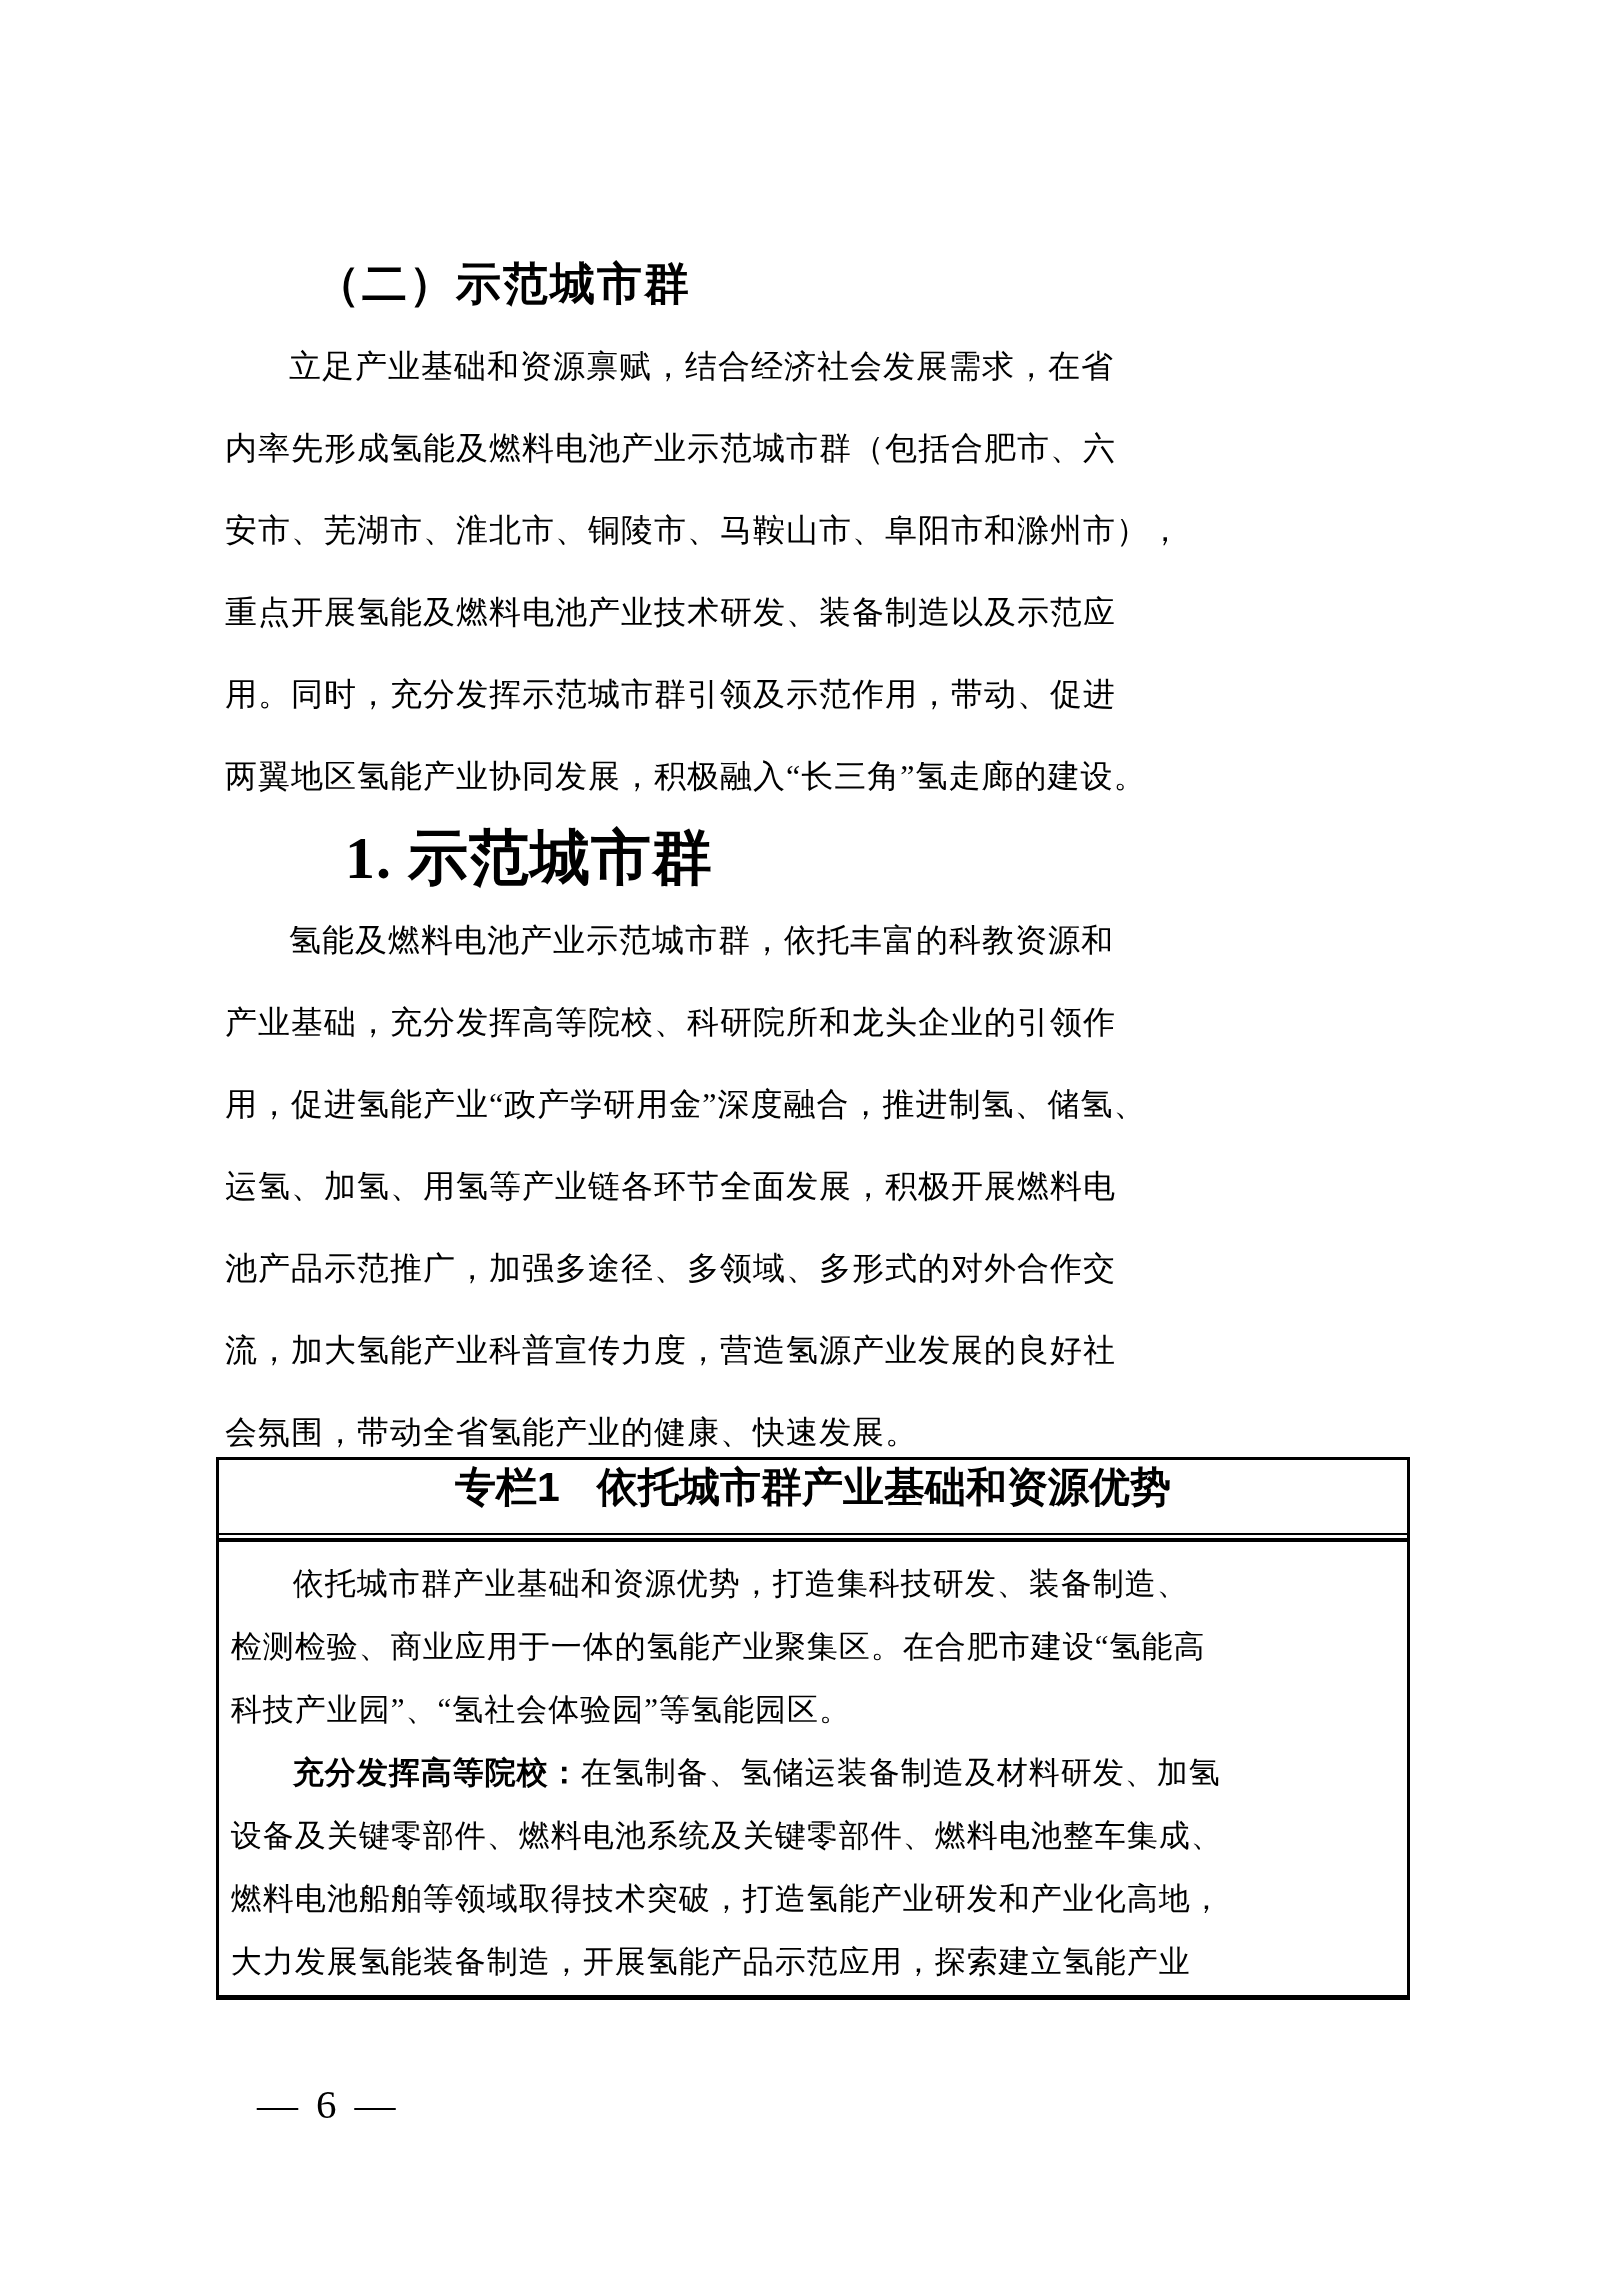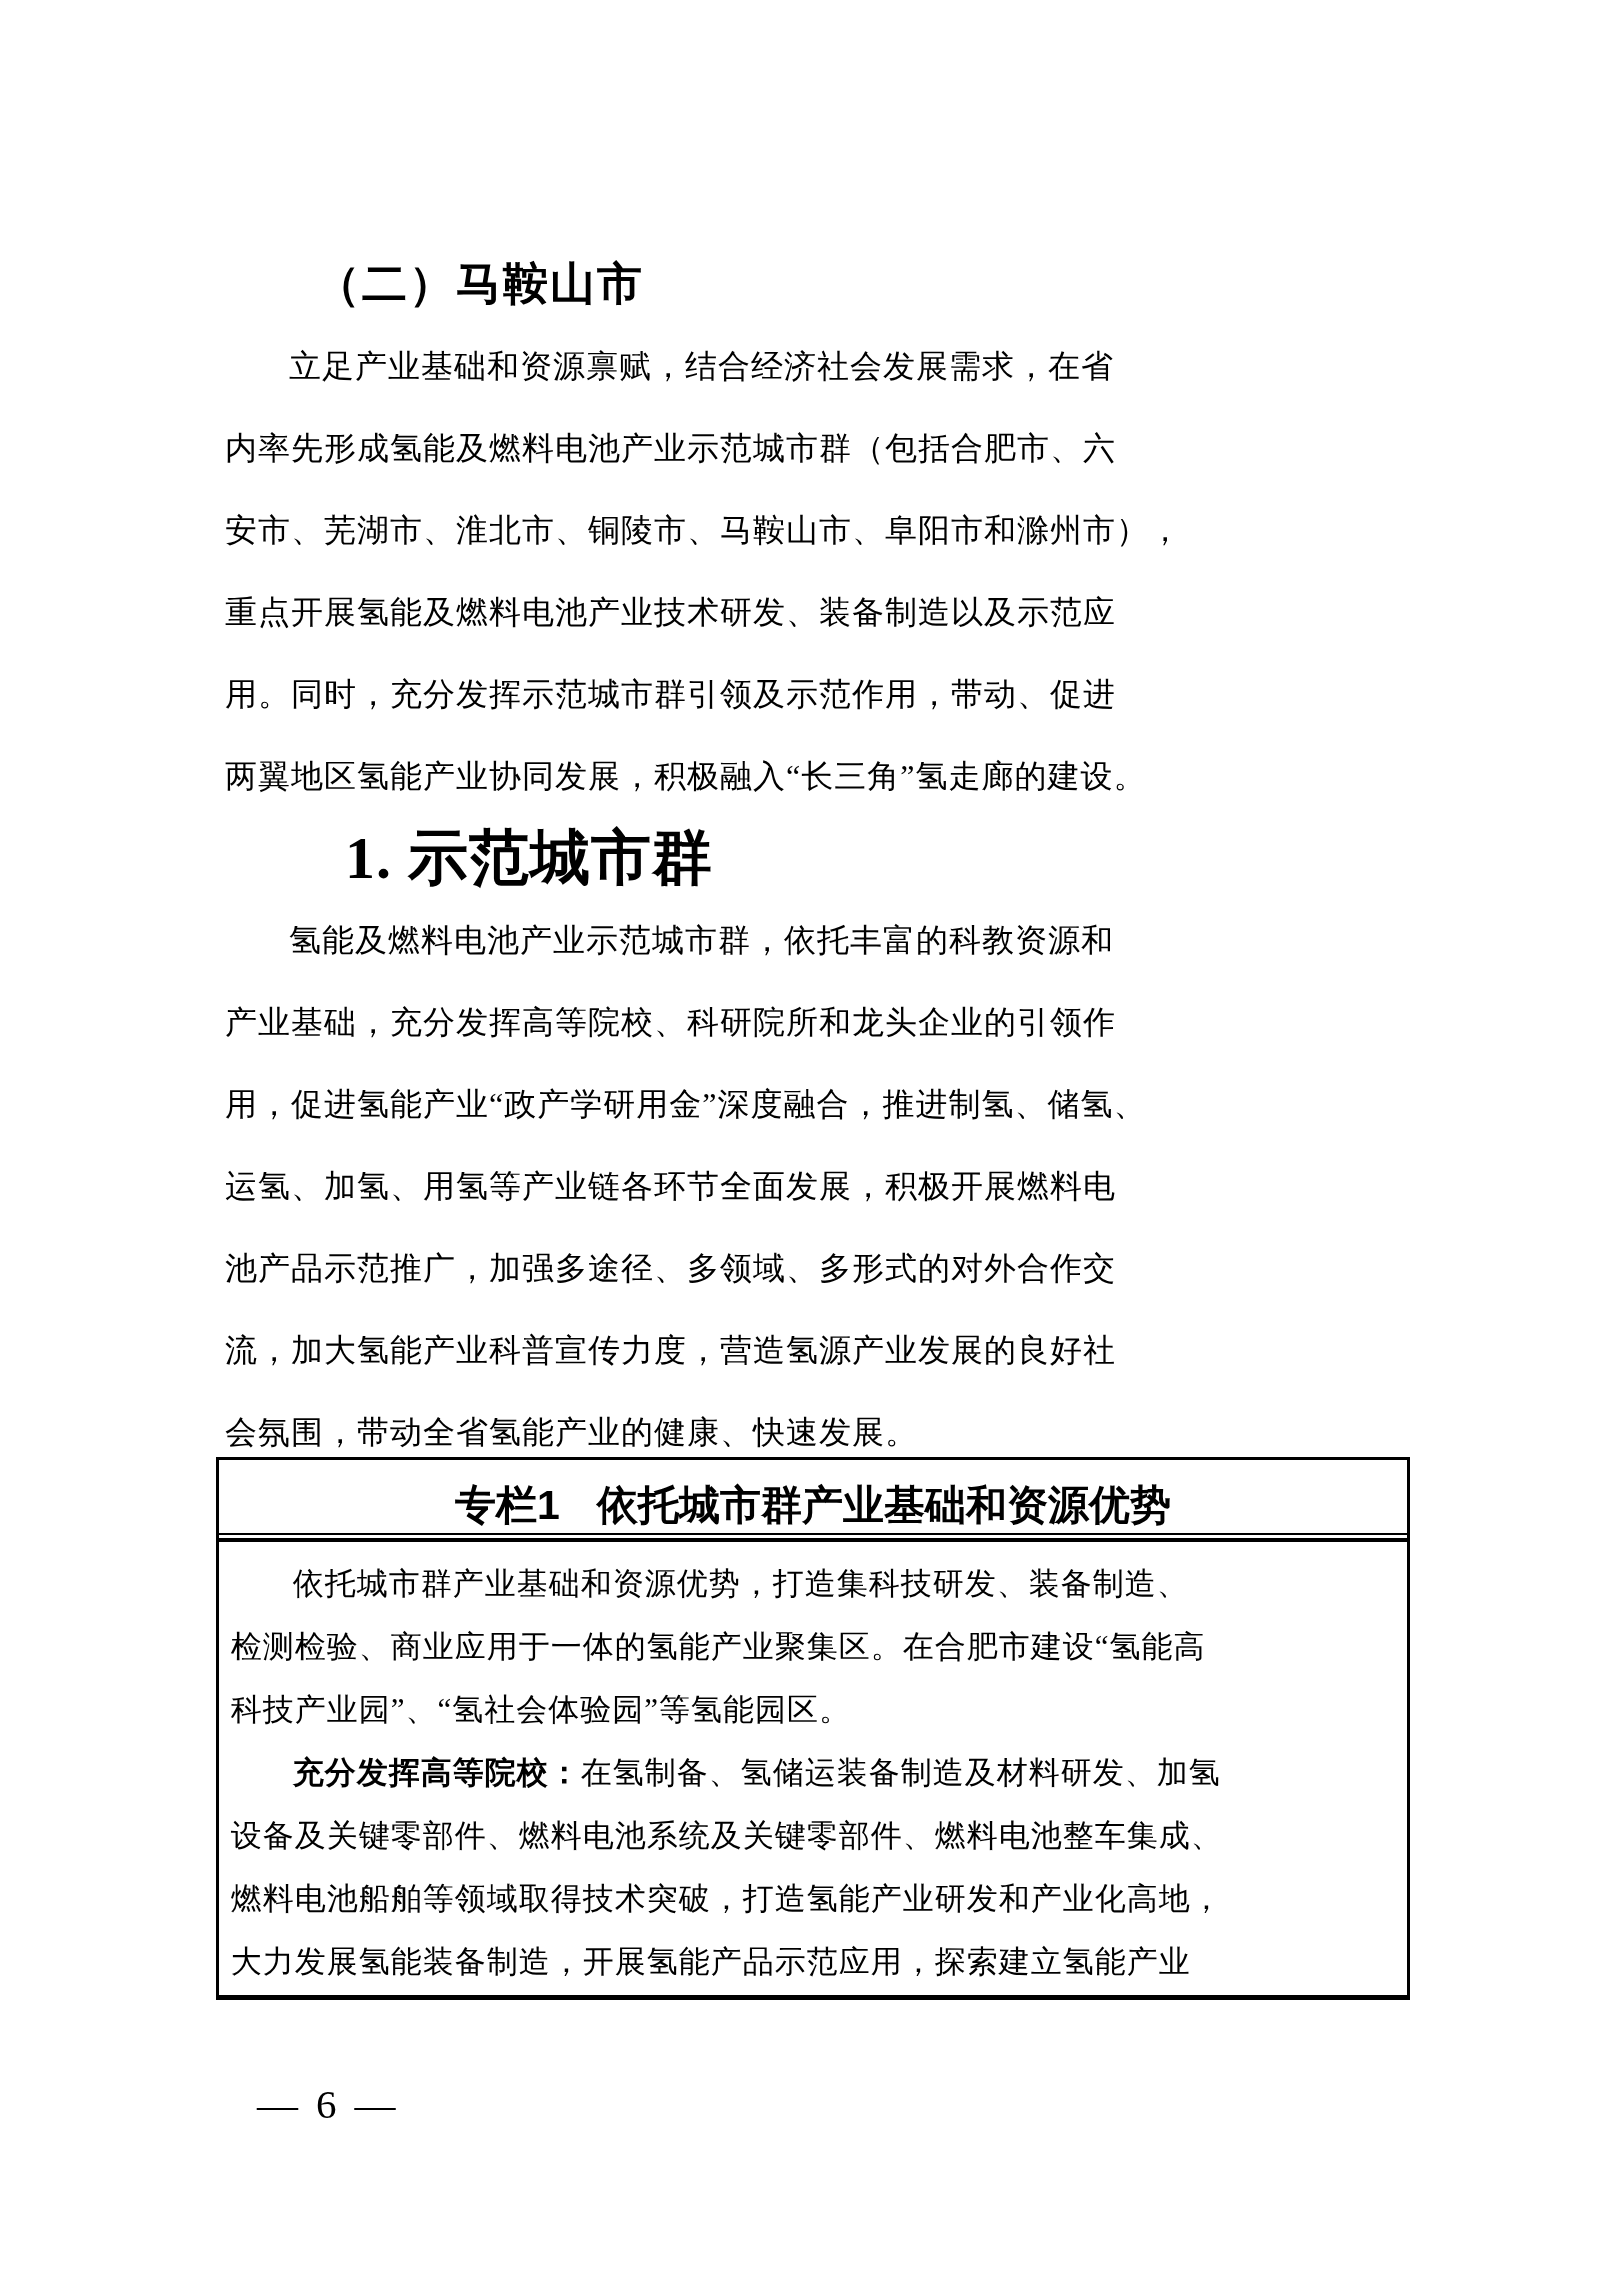--- a/index.html
+++ b/index.html
@@ -56,21 +56,21 @@
     height: 543px;
     box-sizing: border-box;
     border: 3.9px solid #000000;
     border-bottom-width: 5.9px;
     background: #ffffff;
     overflow: hidden;
   }
   .box-header {
     height: 73px;
     display: flex;
-    align-items: flex-end;
+    align-items: flex-start;
     justify-content: center;
     gap: 37px;
     font-family: "Liberation Sans", "DejaVu Sans", sans-serif;
     font-weight: bold;
     font-size: 41px;
     border-bottom: 2px solid #000000;
   }
   .box-sep {
     height: 3.9px;
     background: #000000;
@@ -98,21 +98,21 @@
     font-size: 41px;
     letter-spacing: 3.9px;
   }
 </style>
 </head>
 <body>
 
 <div class="page">
 
   <div class="content">
-    <h2 class="section-heading">（二）马鞍山市</h2>
+    <h2 class="section-heading">（二）示范城市群</h2>
 
     <p class="body-p">立足产业基础和资源禀赋，结合经济社会发展需求，在省
 内率先形成氢能及燃料电池产业示范城市群（包括合肥市、六
 安市、芜湖市、淮北市、铜陵市、马鞍山市、阜阳市和滁州市），
 重点开展氢能及燃料电池产业技术研发、装备制造以及示范应
 用。同时，充分发挥示范城市群引领及示范作用，带动、促进
 两翼地区氢能产业协同发展，积极融入“长三角”氢走廊的建设。</p>
 
     <h3 class="subsection-heading">1. 示范城市群</h3>
 

